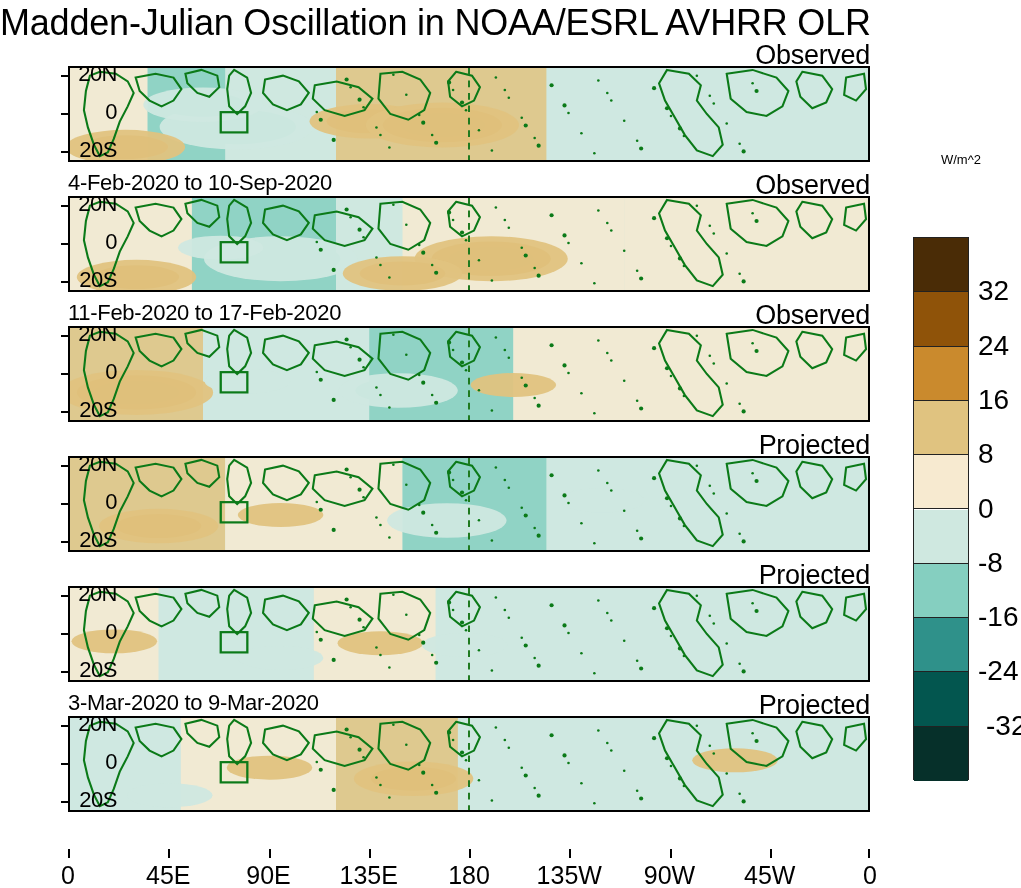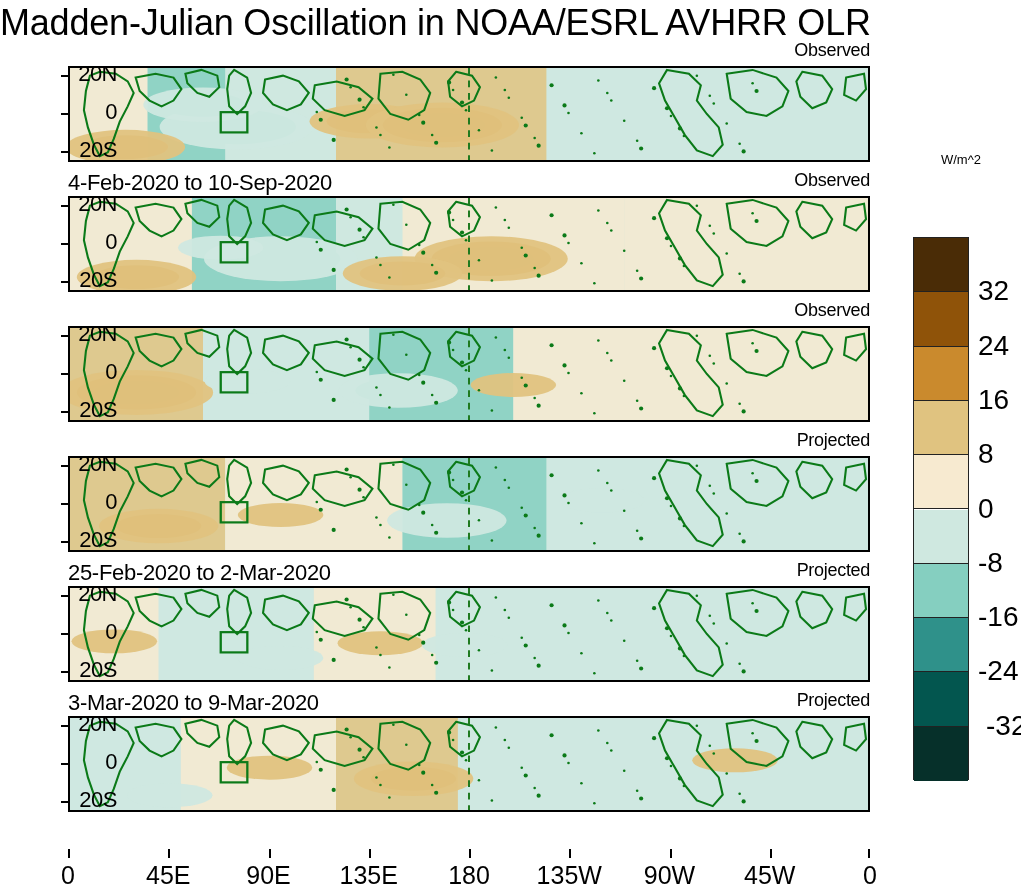--- a/index.html
+++ b/index.html
@@ -7,21 +7,21 @@
   #root{position:relative;width:1021px;height:888px;}
 
   #chart-title{
     position:absolute;left:0;top:2px;width:890px;text-align:left;
     font-size:36px;letter-spacing:-0.2px;white-space:nowrap;
   }
 
   .panel-block{position:absolute;left:0;width:890px;}
   .panel-head{position:absolute;left:68px;width:802px;height:26px;top:-26px;}
   .panel-date{position:absolute;left:0;top:0;font-size:22px;white-space:nowrap;letter-spacing:-0.3px;}
-  .panel-status{position:absolute;right:0;top:0;font-size:18px;white-space:nowrap;letter-spacing:-0.3px;}
+  .panel-status{position:absolute;right:0;top:0;font-size:27px;white-space:nowrap;letter-spacing:-0.3px;}
 
   .map-frame{
     position:absolute;left:68px;width:802px;height:96px;
     border:2px solid #000;box-sizing:border-box;overflow:hidden;
     background:#f5e8c8;
   }
   .map-canvas{position:absolute;left:0;top:0;width:100%;height:100%;}
 
   
   .ylab{position:absolute;right:904px;font-size:22px;text-align:right;white-space:nowrap;letter-spacing:-0.5px;}
@@ -229,20 +229,21 @@
             <circle cx="291" cy="33" r="2.1" fill="#0b7a18"></circle>
             <circle cx="364" cy="70" r="1.3" fill="#0b7a18"></circle>
             <circle cx="437" cy="23" r="1.3" fill="#0b7a18"></circle>
             <rect x="151.48888888888888" y="46.08" width="26.733333333333334" height="21.12" fill="none" stroke="#0b7a18" stroke-width="2.3"></rect>
             <line x1="401" x2="401" y1="0" y2="96" stroke="#1f7a1f" stroke-width="2" stroke-dasharray="7 6"></line>
           </svg>
         </div>
       </div>
       <div class="panel-block" style="top: 326px;">
         <div class="panel-head">
+          <div class="panel-date">11-Feb-2020 to 17-Feb-2020</div>
           <div class="panel-status">Observed</div>
         </div>
         <div class="map-frame">
           <svg class="map-canvas" viewBox="0 0 802 96" preserveAspectRatio="none">
             <rect x="0" y="0" width="802" height="96" fill="#cfe8e0"></rect>
             <rect x="0" y="0" width="133.66666666666666" height="96" fill="#e0c380" opacity="0.85"></rect>
             <rect x="133.66666666666666" y="0" width="167.08333333333334" height="96" fill="#cfe8e0" opacity="0.85"></rect>
             <rect x="300.75" y="0" width="144.8055555555556" height="96" fill="#85cfc0" opacity="0.85"></rect>
             <rect x="445.5555555555556" y="0" width="356.4444444444444" height="96" fill="#f7ead0" opacity="0.85"></rect>
             <ellipse cx="66.83333333333333" cy="67.19999999999999" rx="43" ry="12.5" fill="#8f5309" opacity="0.95"></ellipse>
@@ -404,21 +405,20 @@
             <circle cx="291" cy="33" r="2.1" fill="#0b7a18"></circle>
             <circle cx="364" cy="70" r="1.3" fill="#0b7a18"></circle>
             <circle cx="437" cy="23" r="1.3" fill="#0b7a18"></circle>
             <rect x="151.48888888888888" y="46.08" width="26.733333333333334" height="21.12" fill="none" stroke="#0b7a18" stroke-width="2.3"></rect>
             <line x1="401" x2="401" y1="0" y2="96" stroke="#1f7a1f" stroke-width="2" stroke-dasharray="7 6"></line>
           </svg>
         </div>
       </div>
       <div class="panel-block" style="top: 586px;">
         <div class="panel-head">
-          <div class="panel-date">25-Feb-2020 to 2-Mar-2020</div>
           <div class="panel-status">Projected</div>
         </div>
         <div class="map-frame">
           <svg class="map-canvas" viewBox="0 0 802 96" preserveAspectRatio="none">
             <rect x="0" y="0" width="802" height="96" fill="#cfe8e0"></rect>
             <rect x="0" y="0" width="89.1111111111111" height="96" fill="#f7ead0" opacity="0.85"></rect>
             <rect x="89.1111111111111" y="0" width="155.94444444444446" height="96" fill="#cfe8e0" opacity="0.85"></rect>
             <rect x="245.05555555555557" y="0" width="122.52777777777774" height="96" fill="#f7ead0" opacity="0.85"></rect>
             <rect x="367.5833333333333" y="0" width="434.4166666666667" height="96" fill="#cfe8e0" opacity="0.85"></rect>
             <ellipse cx="211.63888888888889" cy="72.96000000000001" rx="43" ry="12.5" fill="#cfe8e0" opacity="0.95"></ellipse>

